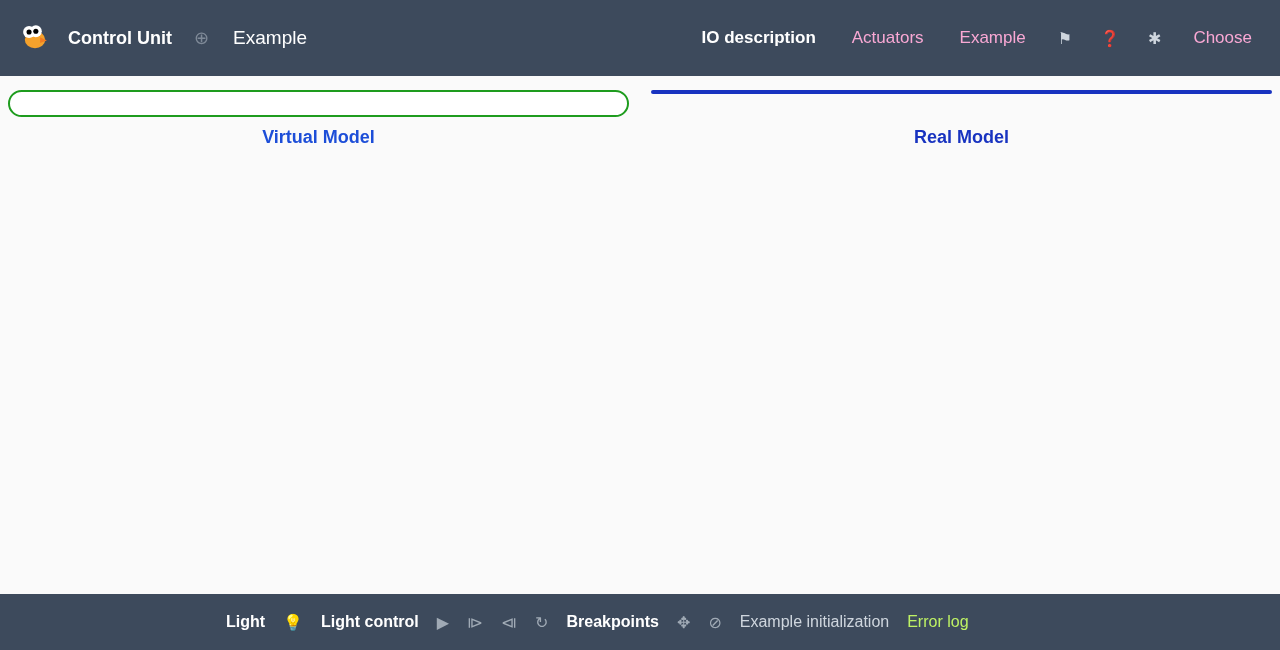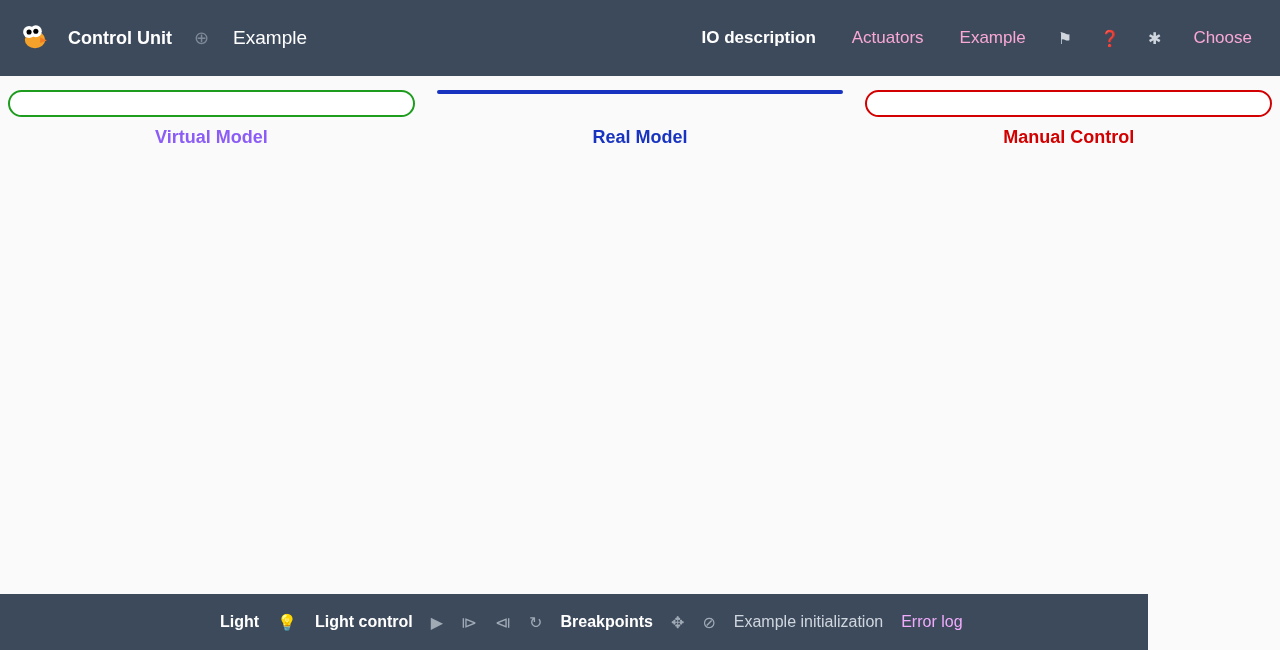--- a/index.html
+++ b/index.html
@@ -35,36 +35,36 @@
     border:2px solid;
     border-radius:14px;
     background:#ffffff;
     position:relative;
     overflow:hidden;
   }
   .panel.green  { border-color:#1e9c1e; }
   .panel.blue   { border-color:#1833c0; }
   .panel.red    { border-color:#d20000; }
   .panel-label  { text-align:center; font-weight:bold; font-size:18px; margin-top:10px; }
-  .lbl-green { color:#8b5cf6; }
+  .lbl-green { color:#1d4ed8; }
   .lbl-blue  { color:#1833c0;margin-top:33px; }
   .lbl-red   { color:#d20000; }
   .panelcol { flex:1; display:flex; flex-direction:column; }
 
   
   .vm-canvas { position:absolute; inset:6px; }
 
   
   .mc-wrap { position:absolute; inset:0; }
 
   
   .bottombar {
-    position:absolute; left:0; bottom:0; width:1148px; height:56px;
+    position:absolute; left:0; bottom:0; width:1280px; height:56px;
     background:#3d4a5c; display:flex; align-items:center; color:#cfd6de;
-    padding:0 12px; gap:18px;
+    padding:0 18px; gap:18px;
   }
   .bb-label { font-size:16px; }
   .bb-strong{ color:#fff; font-weight:bold; }
   .bb-ico { font-size:16px; color:#a0aab5; cursor:pointer; }
   .bb-spacer-start{ width:190px; }
 
   
   .bird-svg { width:34px; height:34px; }
 </style>
 </head>
@@ -137,57 +137,29 @@
     <div class="panel-label lbl-green">Virtual Model</div>
   </div>
 
   <div class="panelcol">
     <div class="panel blue">
       
     </div>
     <div class="panel-label lbl-blue">Real Model</div>
   </div>
 
-  <div class="panelcol">
-    <div class="panel red">
-      <div class="mc-wrap">
-        
-        
-        
-        
-        
-        
-        
-        
-        
-        
-        
-        
-        
-        
-        
-        
-        
-        
-        
-        
-        
-      </div>
-    </div>
-    <div class="panel-label lbl-red">Manual Control</div>
-  </div>
 </div>
 
 <div class="bottombar">
   <span class="bb-spacer-start"></span>
   <span class="bb-label bb-strong">Light</span>
   <span class="bb-ico">💡</span>
   <span class="bb-label bb-strong">Light control</span>
   <span class="bb-ico">▶</span>
   <span class="bb-ico">⧐</span>
   <span class="bb-ico">⧏</span>
   <span class="bb-ico">↻</span>
   <span class="bb-label bb-strong">Breakpoints</span>
   <span class="bb-ico">✥</span>
   <span class="bb-ico">⊘</span>
   <span class="bb-label">Example initialization</span>
-  <span class="bb-label" style="color:#f0abfc;">Error log</span>
+  <span class="bb-label" style="color:#bef264;">Error log</span>
 </div>
 
 </body></html>

